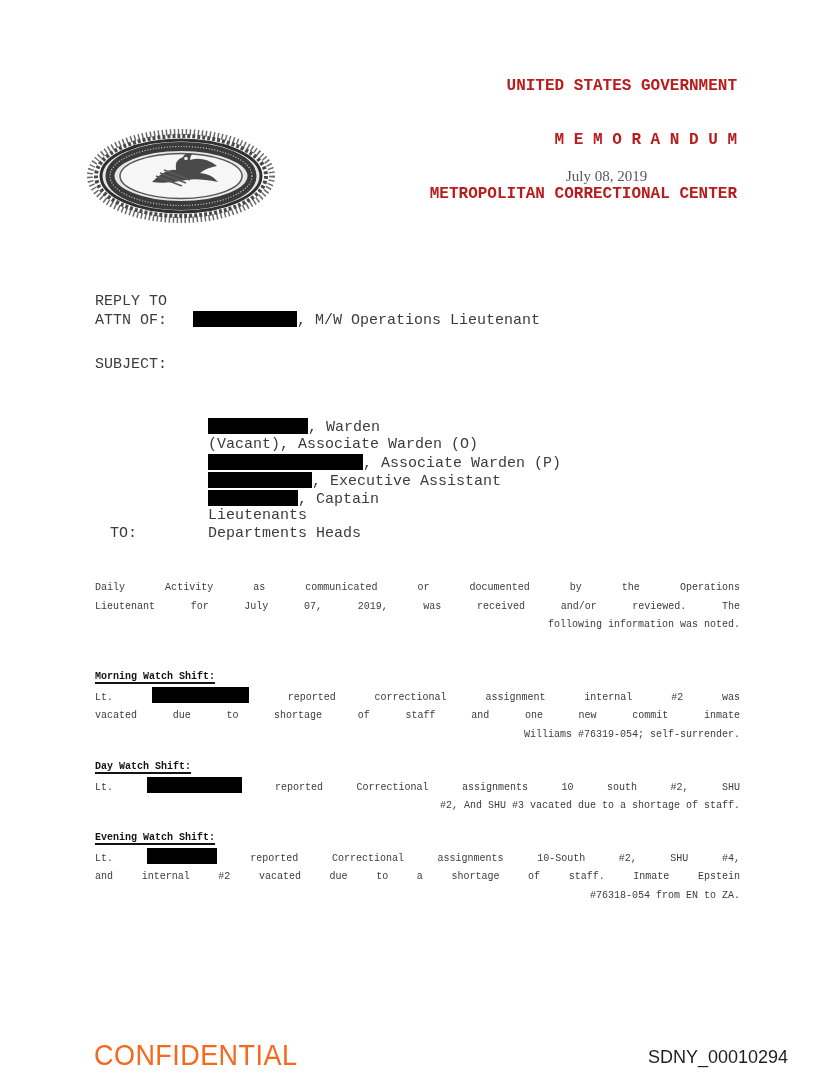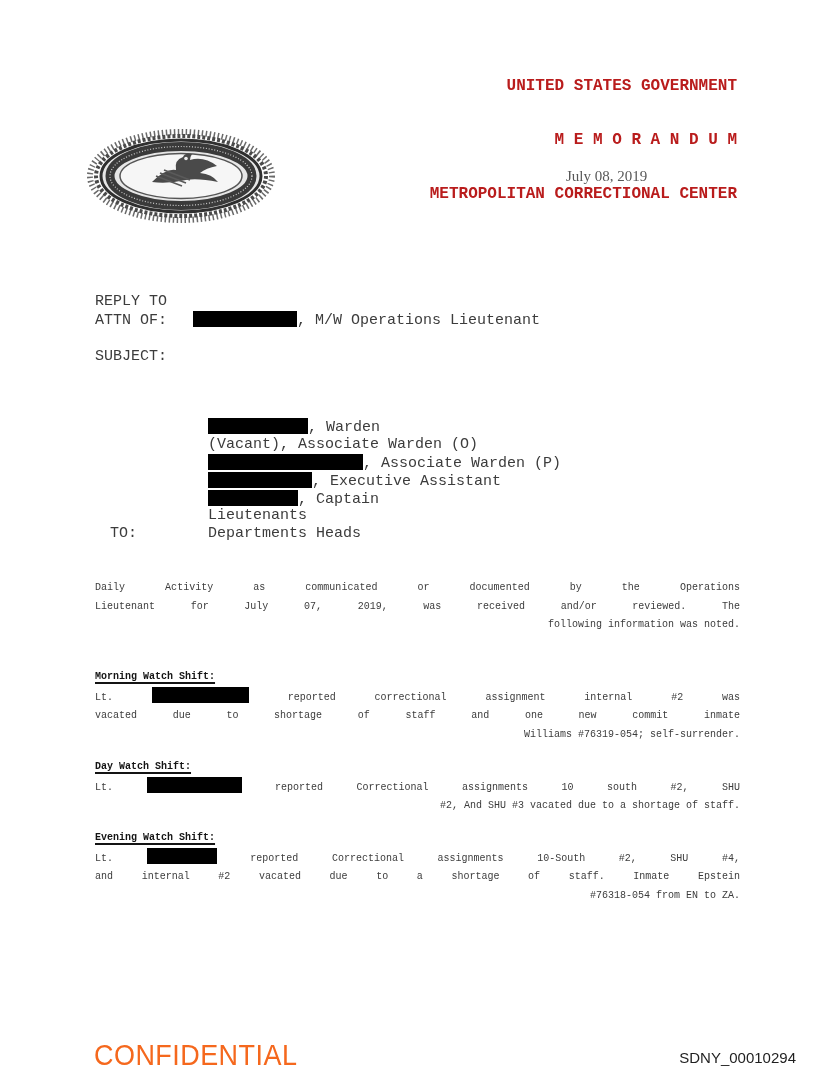--- a/index.html
+++ b/index.html
@@ -18,21 +18,21 @@
   .dateline { left:566px; top:167px; font-size:15px; line-height:18px; color:#585858; white-space:pre;font-family:Liberation Serif, serif; }
   
   .seal { left:86px; top:128px; width:190px; height:96px; }
   
   .mono { font-size:15px; line-height:18px; }
   .cols { display:flex; align-items:flex-end; }
   .label-col { flex:0 0 98px; width:98px; white-space:pre; }
   .val-col { flex:1 1 auto; }
   .reply-block { left:95px; top:293px; width:645px; }
   .reply-block .line { line-height:17.5px; }
-  .subject-row { left:95px; top:348px; width:645px;gap:40px; }
+  .subject-row { left:95px; top:356px; width:645px;gap:40px; }
   .to-block { left:95px; top:418px; width:645px; }
   .to-block .val-col div { line-height:17.9px; height:17.9px; white-space:pre; }
   .to-label { padding-left:15px;margin-top:7px; }
   
   .redact {
     display:inline-block; background:var(--redaction,#000);
     height:16px; vertical-align:-3px;
   }
   .rw-104 { width:104px; } .rw-100 { width:100px; } .rw-155 { width:155px; }
   .rw-90  { width:90px;  } .rw-97  { width:97px;  } .rw-95  { width:95px; }
@@ -50,22 +50,22 @@
     text-decoration-thickness:1.5px; text-underline-offset:3px; line-height:18.5px;
   }
   
   .confidential {
     left:94px; top:1041px; font-family:"Liberation Sans",sans-serif;
     font-size:29px; font-weight:normal; color:var(--confidential,#f5681d);
     letter-spacing:0.5px; transform:scaleX(0.93); transform-origin:left top;
     line-height:29px;
   }
   .bates {
-    right:20px; top:1049px; font-family:"Liberation Sans",sans-serif;
-    font-size:15px; color:#1f1f1f; line-height:17px;
+    right:28px; top:1049px; font-family:"Liberation Sans",sans-serif;
+    font-size:18px; color:#1f1f1f; line-height:17px;
   }
 </style>
 </head>
 <body>
 
 <div class="page">
 
   <div class="abs letterhead">
     <div>UNITED STATES GOVERNMENT</div>
     <div>M E M O R A N D U M</div>

